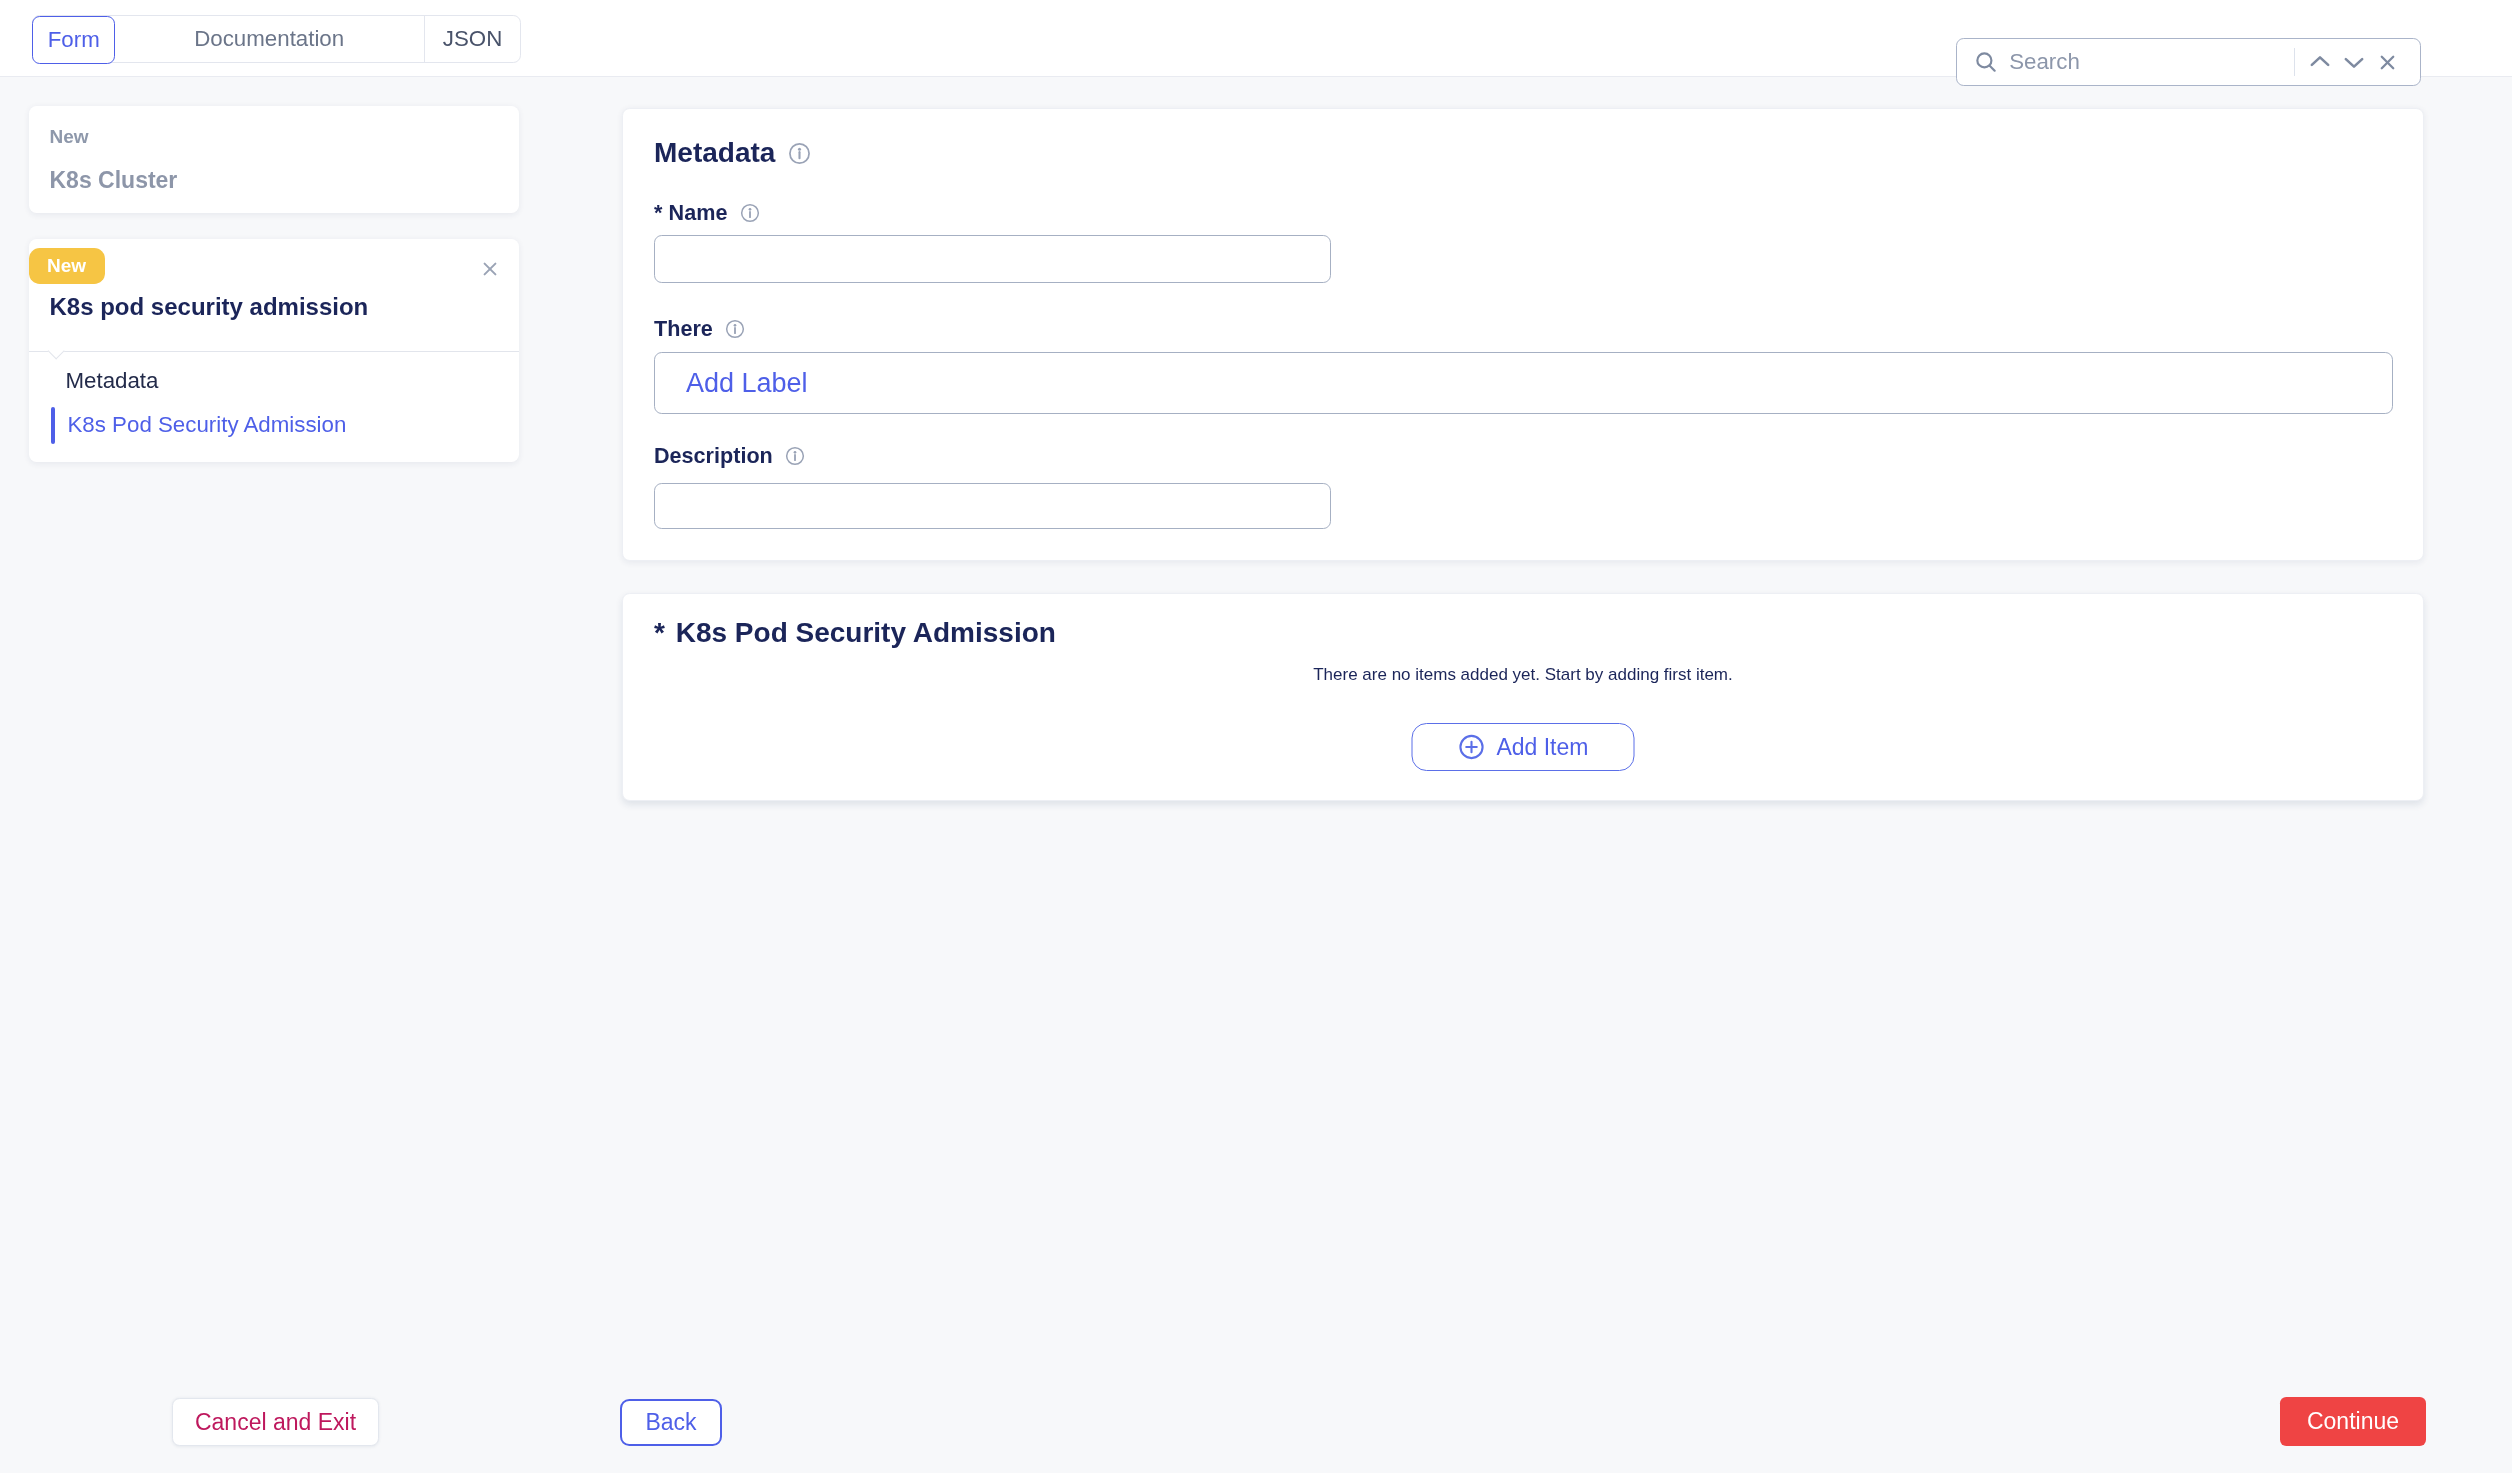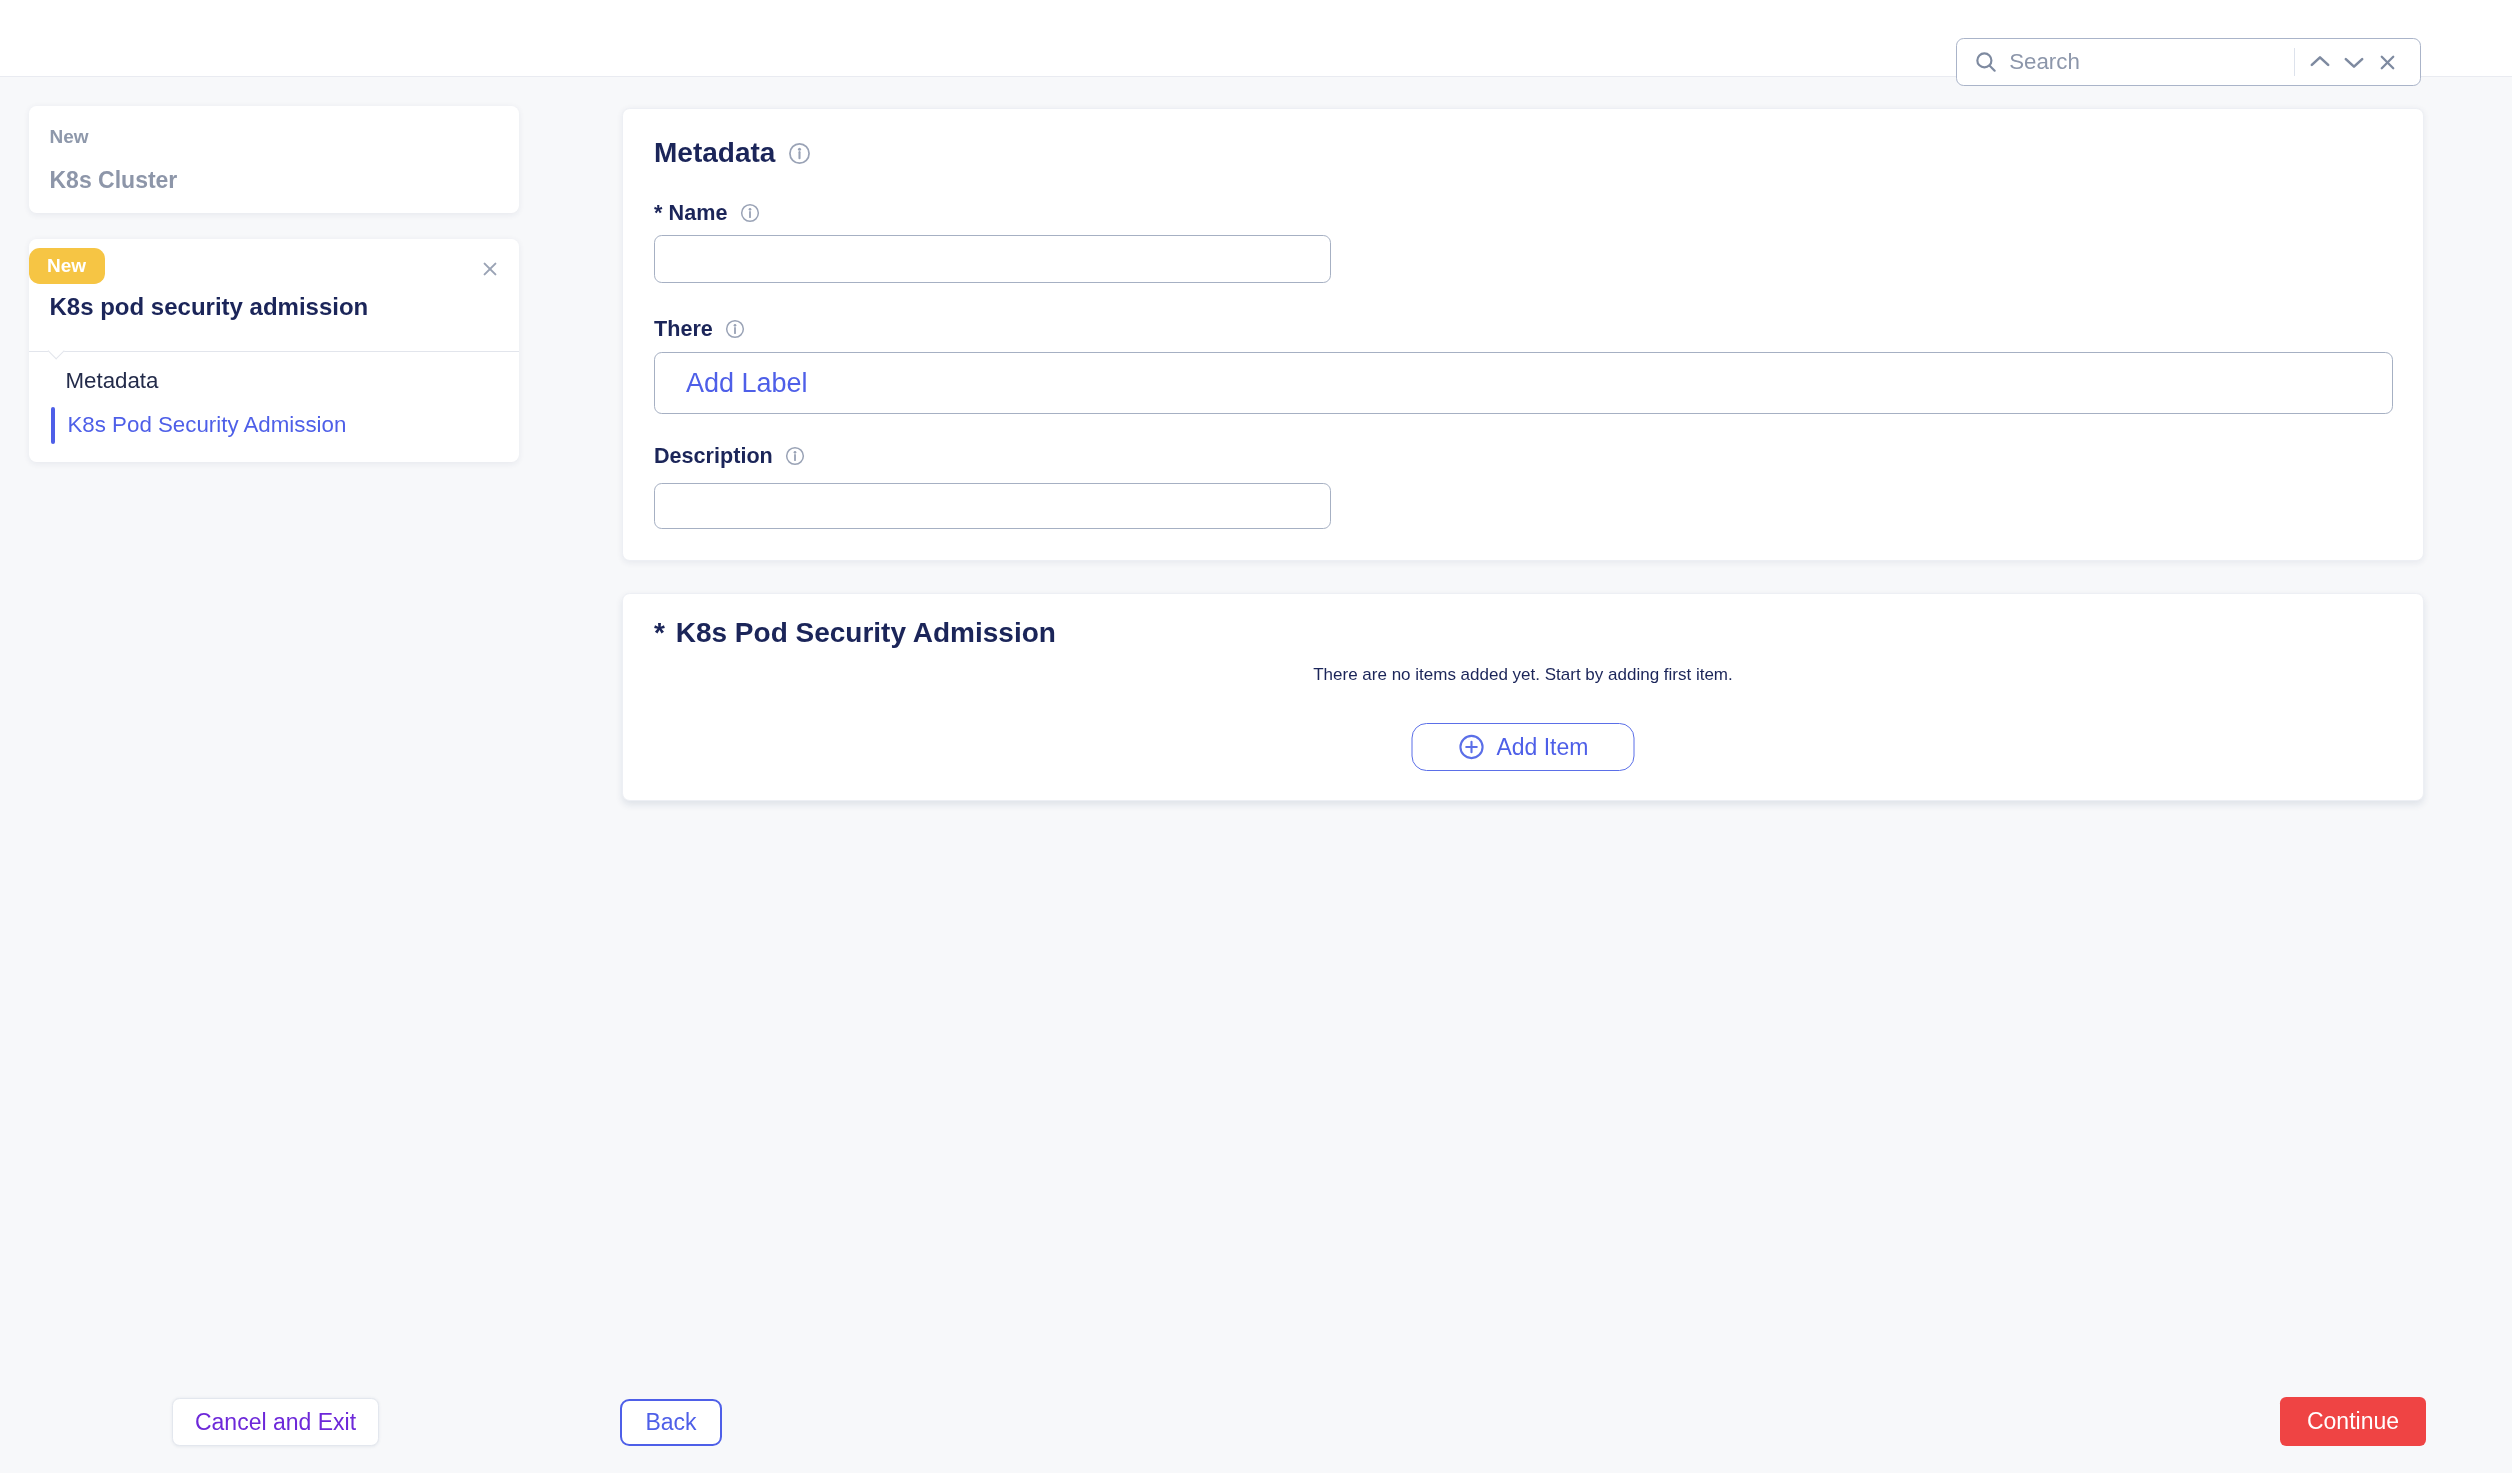--- a/index.html
+++ b/index.html
@@ -73,32 +73,37 @@
                 font-size:17px; color:#1b2559; }
   .add-item-btn { position:absolute; left:50%; transform:translateX(-50%); top:129px;
                   width:223px; height:48px; background:#fff; border:1.5px solid #5b6fe8;
                   border-radius:15px; display:flex; align-items:center; justify-content:center;
                   gap:10.8px; color:#4e5fe8; font-size:23px; cursor:pointer; }
 
   
   .btn { position:absolute; display:flex; align-items:center; justify-content:center;
          font-size:23px; border-radius:7.7px; cursor:pointer; font-family:inherit; }
   .btn-cancel { left:172px; top:1398px; width:207px; height:48px; background:#fff;
-                border:0.8px solid #e3e7ee; color:#6d28d9; box-shadow:0 0.8px 3.1px rgba(22,45,84,0.08); }
+                border:0.8px solid #e3e7ee; color:#be185d; box-shadow:0 0.8px 3.1px rgba(22,45,84,0.08); }
   .btn-back { left:620px; top:1399px; width:102px; height:47px; background:#fff;
               border:2.3px solid #4e5fe8; color:#4e5fe8; border-radius:9.2px; }
   .btn-continue { left:2280px; top:1397px; width:146px; height:49px; background:#ef4444;
                   color:#ffffff; border:none; border-radius:6.2px; }
 </style>
 </head>
 <body>
 
 <div id="app">
 
   <div class="topbar">
+    <div class="tabgroup">
+      <div class="tab tab-form">Form</div>
+      <div class="tab tab-doc">Documentation</div>
+      <div class="tab tab-json">JSON</div>
+    </div>
 
     <div class="searchbox">
       <span class="icon-btn" style="width:29px;height:29px;">
         <svg width="26" height="26" viewBox="0 0 24 24">
           <circle cx="10.5" cy="10.5" r="6.5" fill="none" stroke="#7e8aa0" stroke-width="2"></circle>
           <line x1="15.4" y1="15.4" x2="20" y2="20" stroke="#7e8aa0" stroke-width="2" stroke-linecap="round"></line>
         </svg>
       </span>
       <input type="text" placeholder="Search" style="">
       <span class="search-divider"></span>

